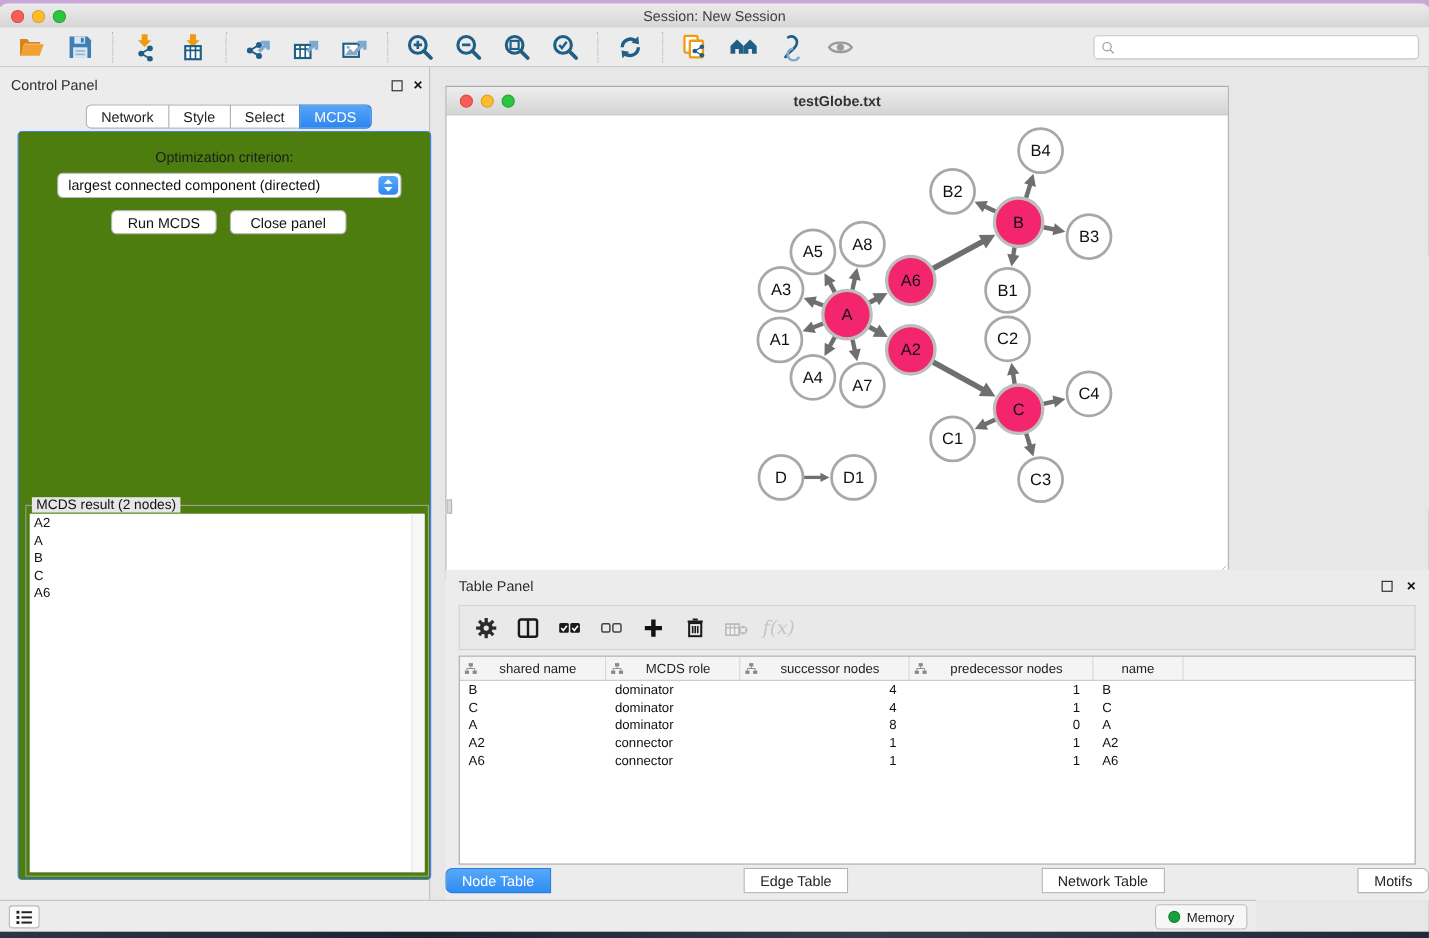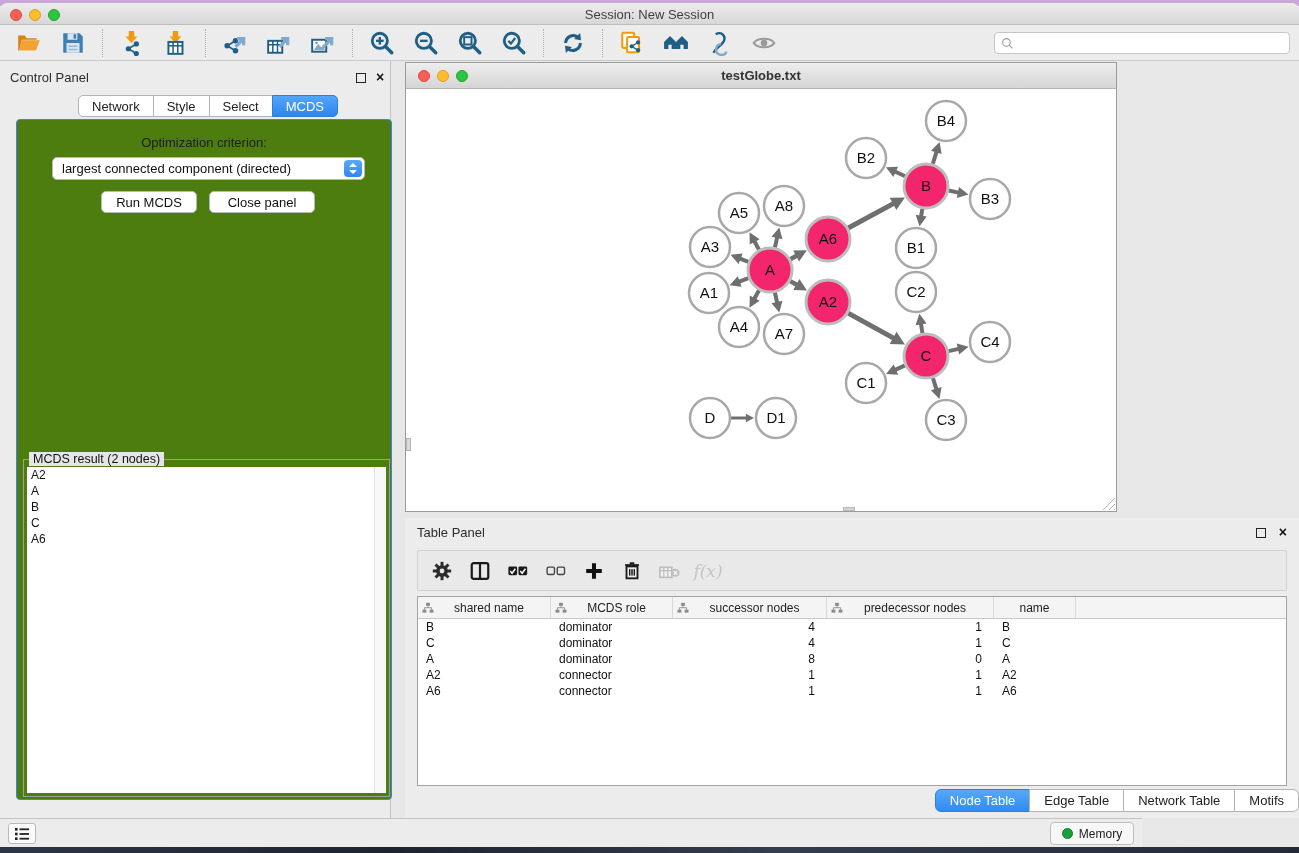--- a/index.html
+++ b/index.html
@@ -59,21 +59,21 @@
     border-radius:5px; font-size:13px; color:#111; display:flex; align-items:center; justify-content:center; cursor:default; }
   .btn-run { left:84px; width:96px; } .btn-close { left:192px; width:106px; }
 
   .result-fs { position:absolute; left:6px; top:339px; width:367px; height:338px; border:1px solid #9e9e9e; }
   .result-legend { position:absolute; top:-8px; left:5px; background:#e6e6e6; padding:0 4px; font-size:12.5px; color:#111; }
   .result-list { position:absolute; left:3px; right:3px; top:7px; bottom:3px; background:#fff; overflow:hidden; }
   .result-item { font-size:12px; color:#111; line-height:16px; padding-left:4px; }
   .result-scroll { position:absolute; right:0; top:0; bottom:0; width:12px; background:#f8f8f8; border-left:1px solid #e4e4e4; }
 
   
-  .net-window { position:absolute; left:405px; top:62px; width:712px; height:450px;
+  .net-window { position:absolute; left:405px; top:78px; width:712px; height:450px;
     border:1px solid #9b9b9b; background:#fff; }
   .net-titlebar { position:absolute; left:0; right:0; top:0; height:26px;
     background:linear-gradient(#ededed,#d5d5d5); border-bottom:1px solid #b4b4b4; }
   .net-titlebar .title { position:absolute; left:0; right:0; top:5px; text-align:center;
     font-size:13px; font-weight:600; color:#333; }
   .net-tl { top:7px; }
   .net-canvas { position:absolute; left:0; right:0; top:26px; bottom:0; background:#fff; overflow:hidden; }
   .nub-left { position:absolute; left:0; top:349px; width:5px; height:13px; background:#dadada; border:1px solid #b5b5b5; }
   .nub-bottom { position:absolute; left:437px; bottom:0; width:12px; height:4px; background:#d3d3d3; border:1px solid #bbb; }
   .resize-grip { position:absolute; right:1px; bottom:1px; width:14px; height:14px;
@@ -94,21 +94,21 @@
   .data-table { position:absolute; left:12px; top:78px; width:870px; height:190px; background:#fff;
     border:1px solid #a2a2a2; overflow:hidden; }
   .dt-headrow { display:flex; height:22px; background:#f4f4f4; border-bottom:1px solid #c9c9c9; }
   .dt-hcell { display:flex; align-items:center; justify-content:center; gap:5px; font-size:12px; color:#222;
     border-right:1px solid #d8d8d8; position:relative; }
   .dt-hcell svg { position:absolute; left:4px; width:12px; height:12px; }
   .dt-row { display:flex; height:16px; }
   .dt-cell { font-size:12px; color:#111; line-height:16px; white-space:nowrap; overflow:hidden; }
   .al { text-align:left; padding-left:8px; } .ar { text-align:right; padding-right:12px; }
 
-  .tp-tabs { position:absolute; left:0; right:0; top:271px; display:flex; justify-content:flex-end; }
+  .tp-tabs { position:absolute; left:0; right:0; top:271px; display:flex; justify-content:space-between; }
   .tp-tab { height:23px; padding:0 14px; background:#fff; border:1px solid #b3b3b3; margin-left:-1px;
     font-size:13px; color:#222; display:flex; align-items:center; cursor:default; }
   .tp-tab:first-child { border-radius:6px 0 0 6px; margin-left:0; }
   .tp-tab:last-child { border-radius:0 6px 6px 0; }
   .tp-tab.sel { background:linear-gradient(#57a8f8,#2f8cf2); border-color:#2d7fdb; color:#fff; }
 
   
   .statusbar { position:absolute; left:0; top:818px; width:1142px; height:29px; background:#ececec;
     border-top:1px solid #c3c3c3; }
   .list-btn { position:absolute; left:8px; top:4px; width:28px; height:21px; background:#fbfbfb;

